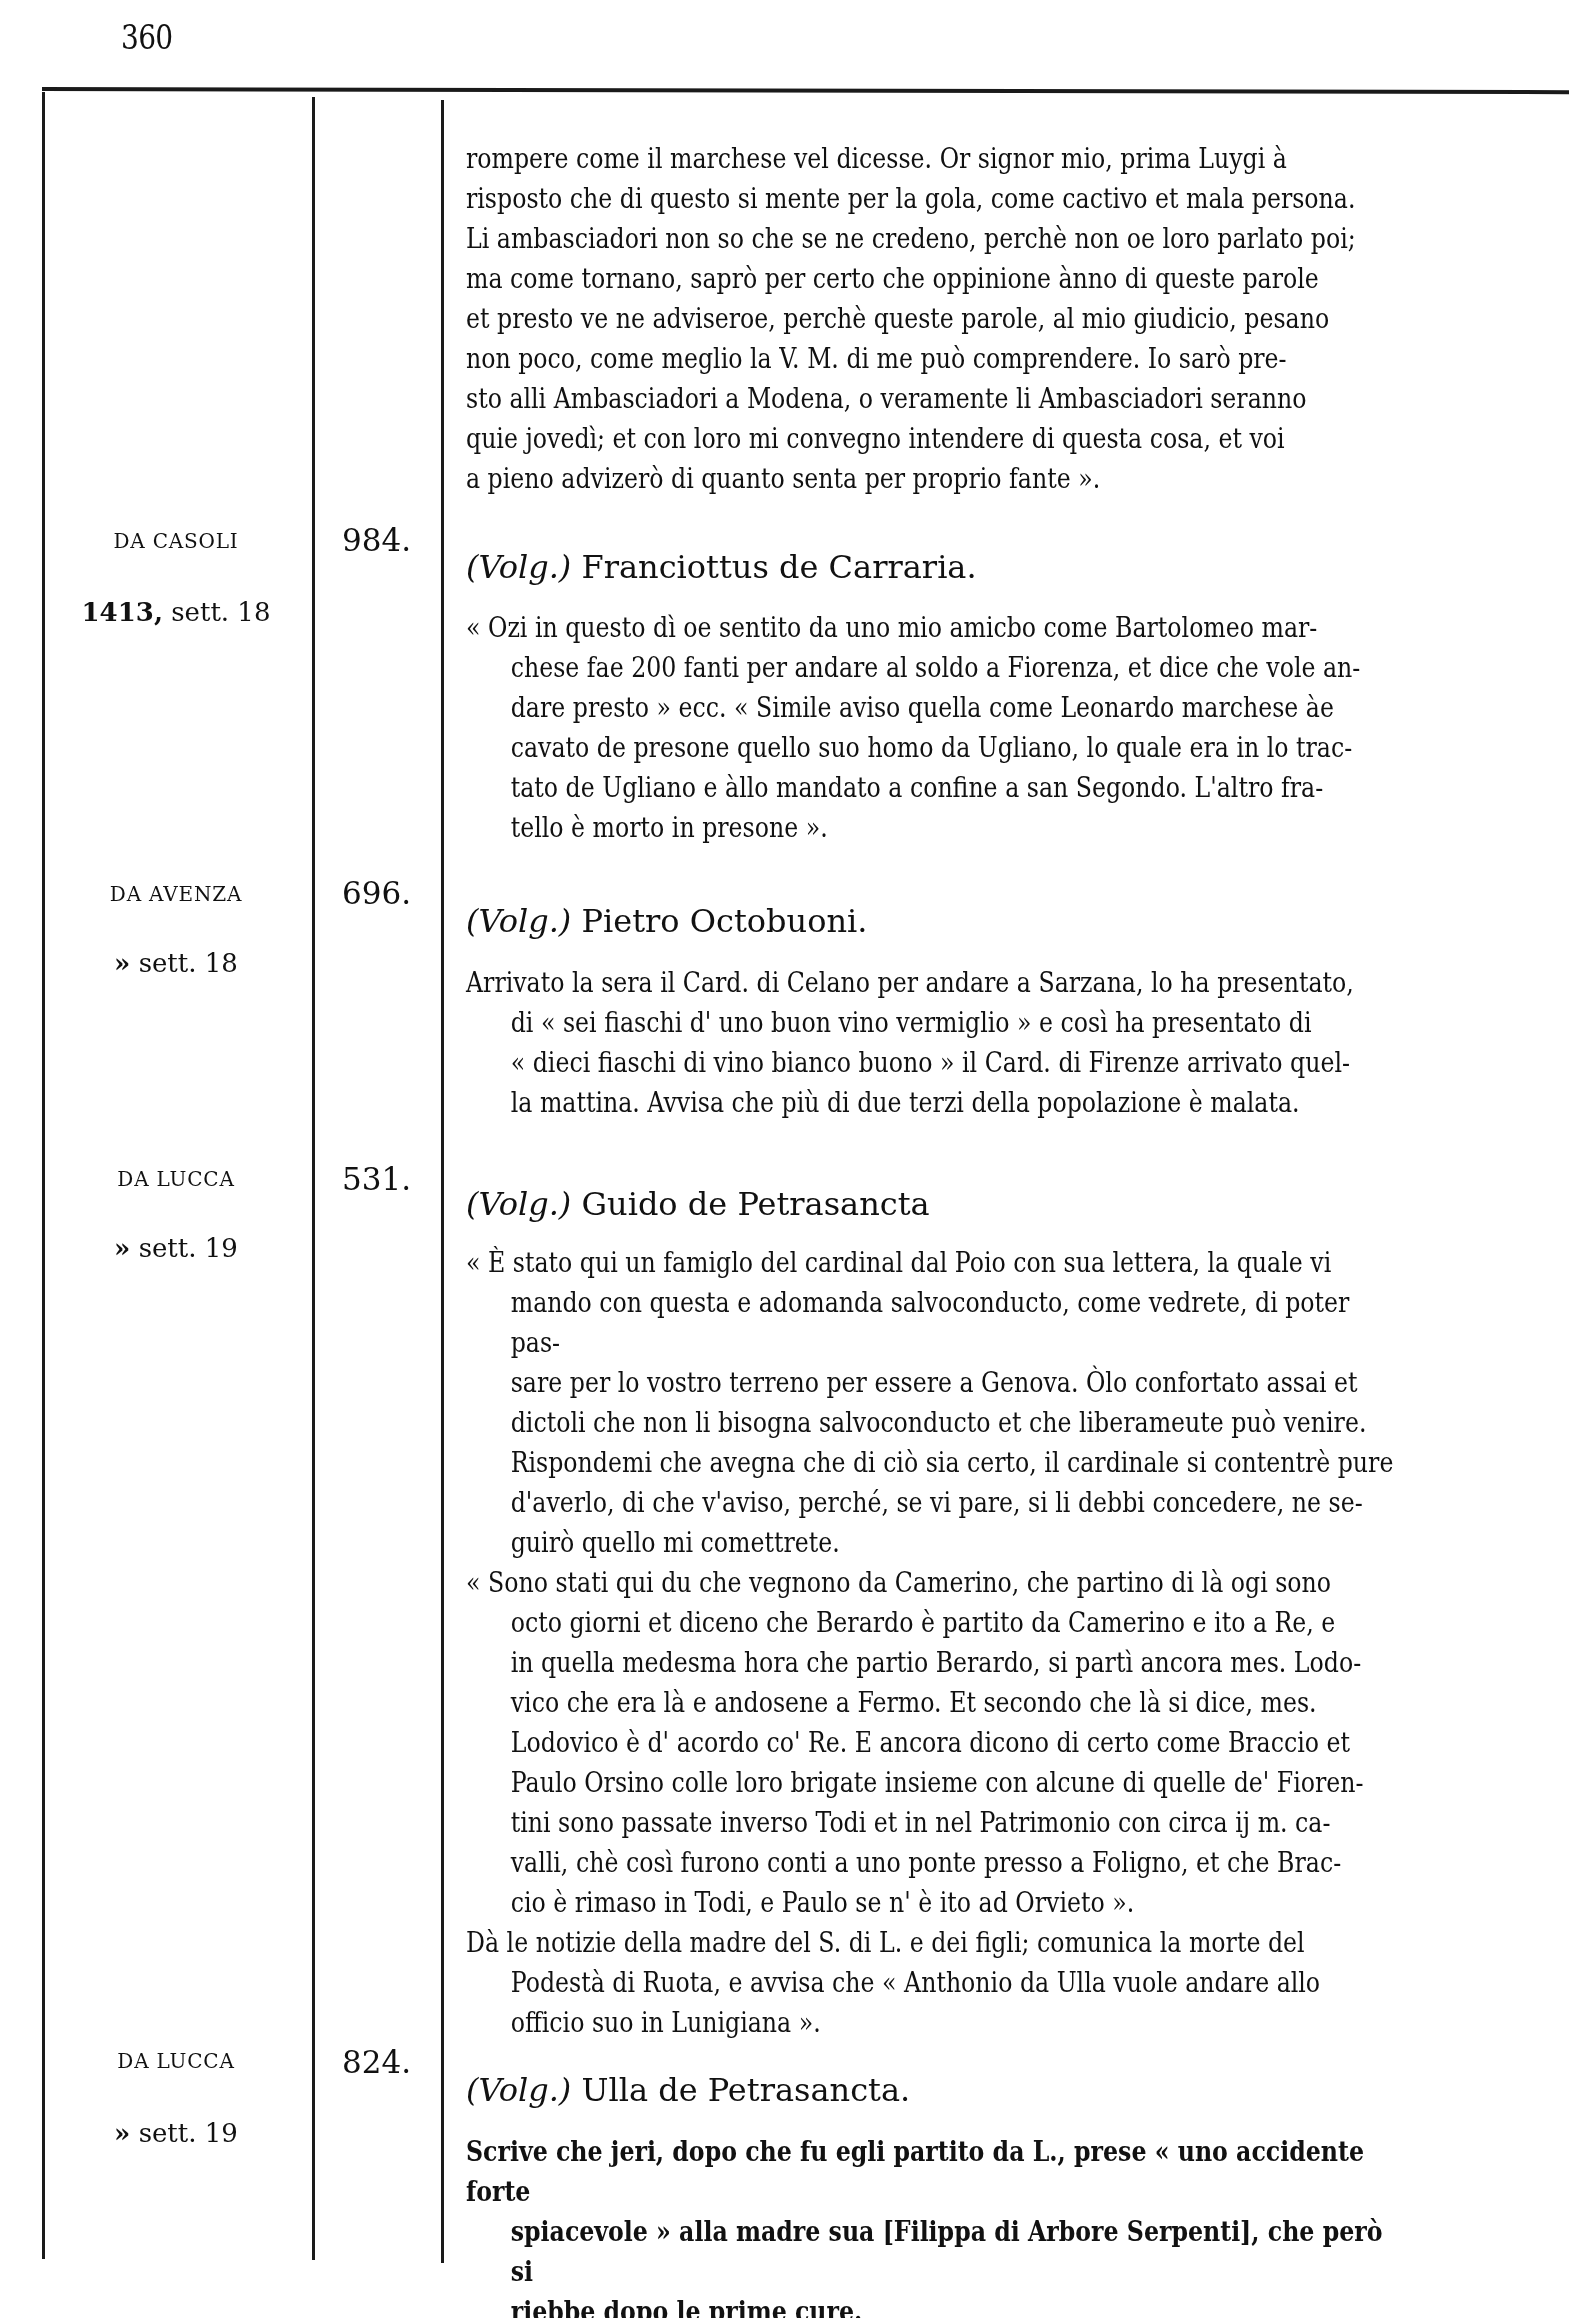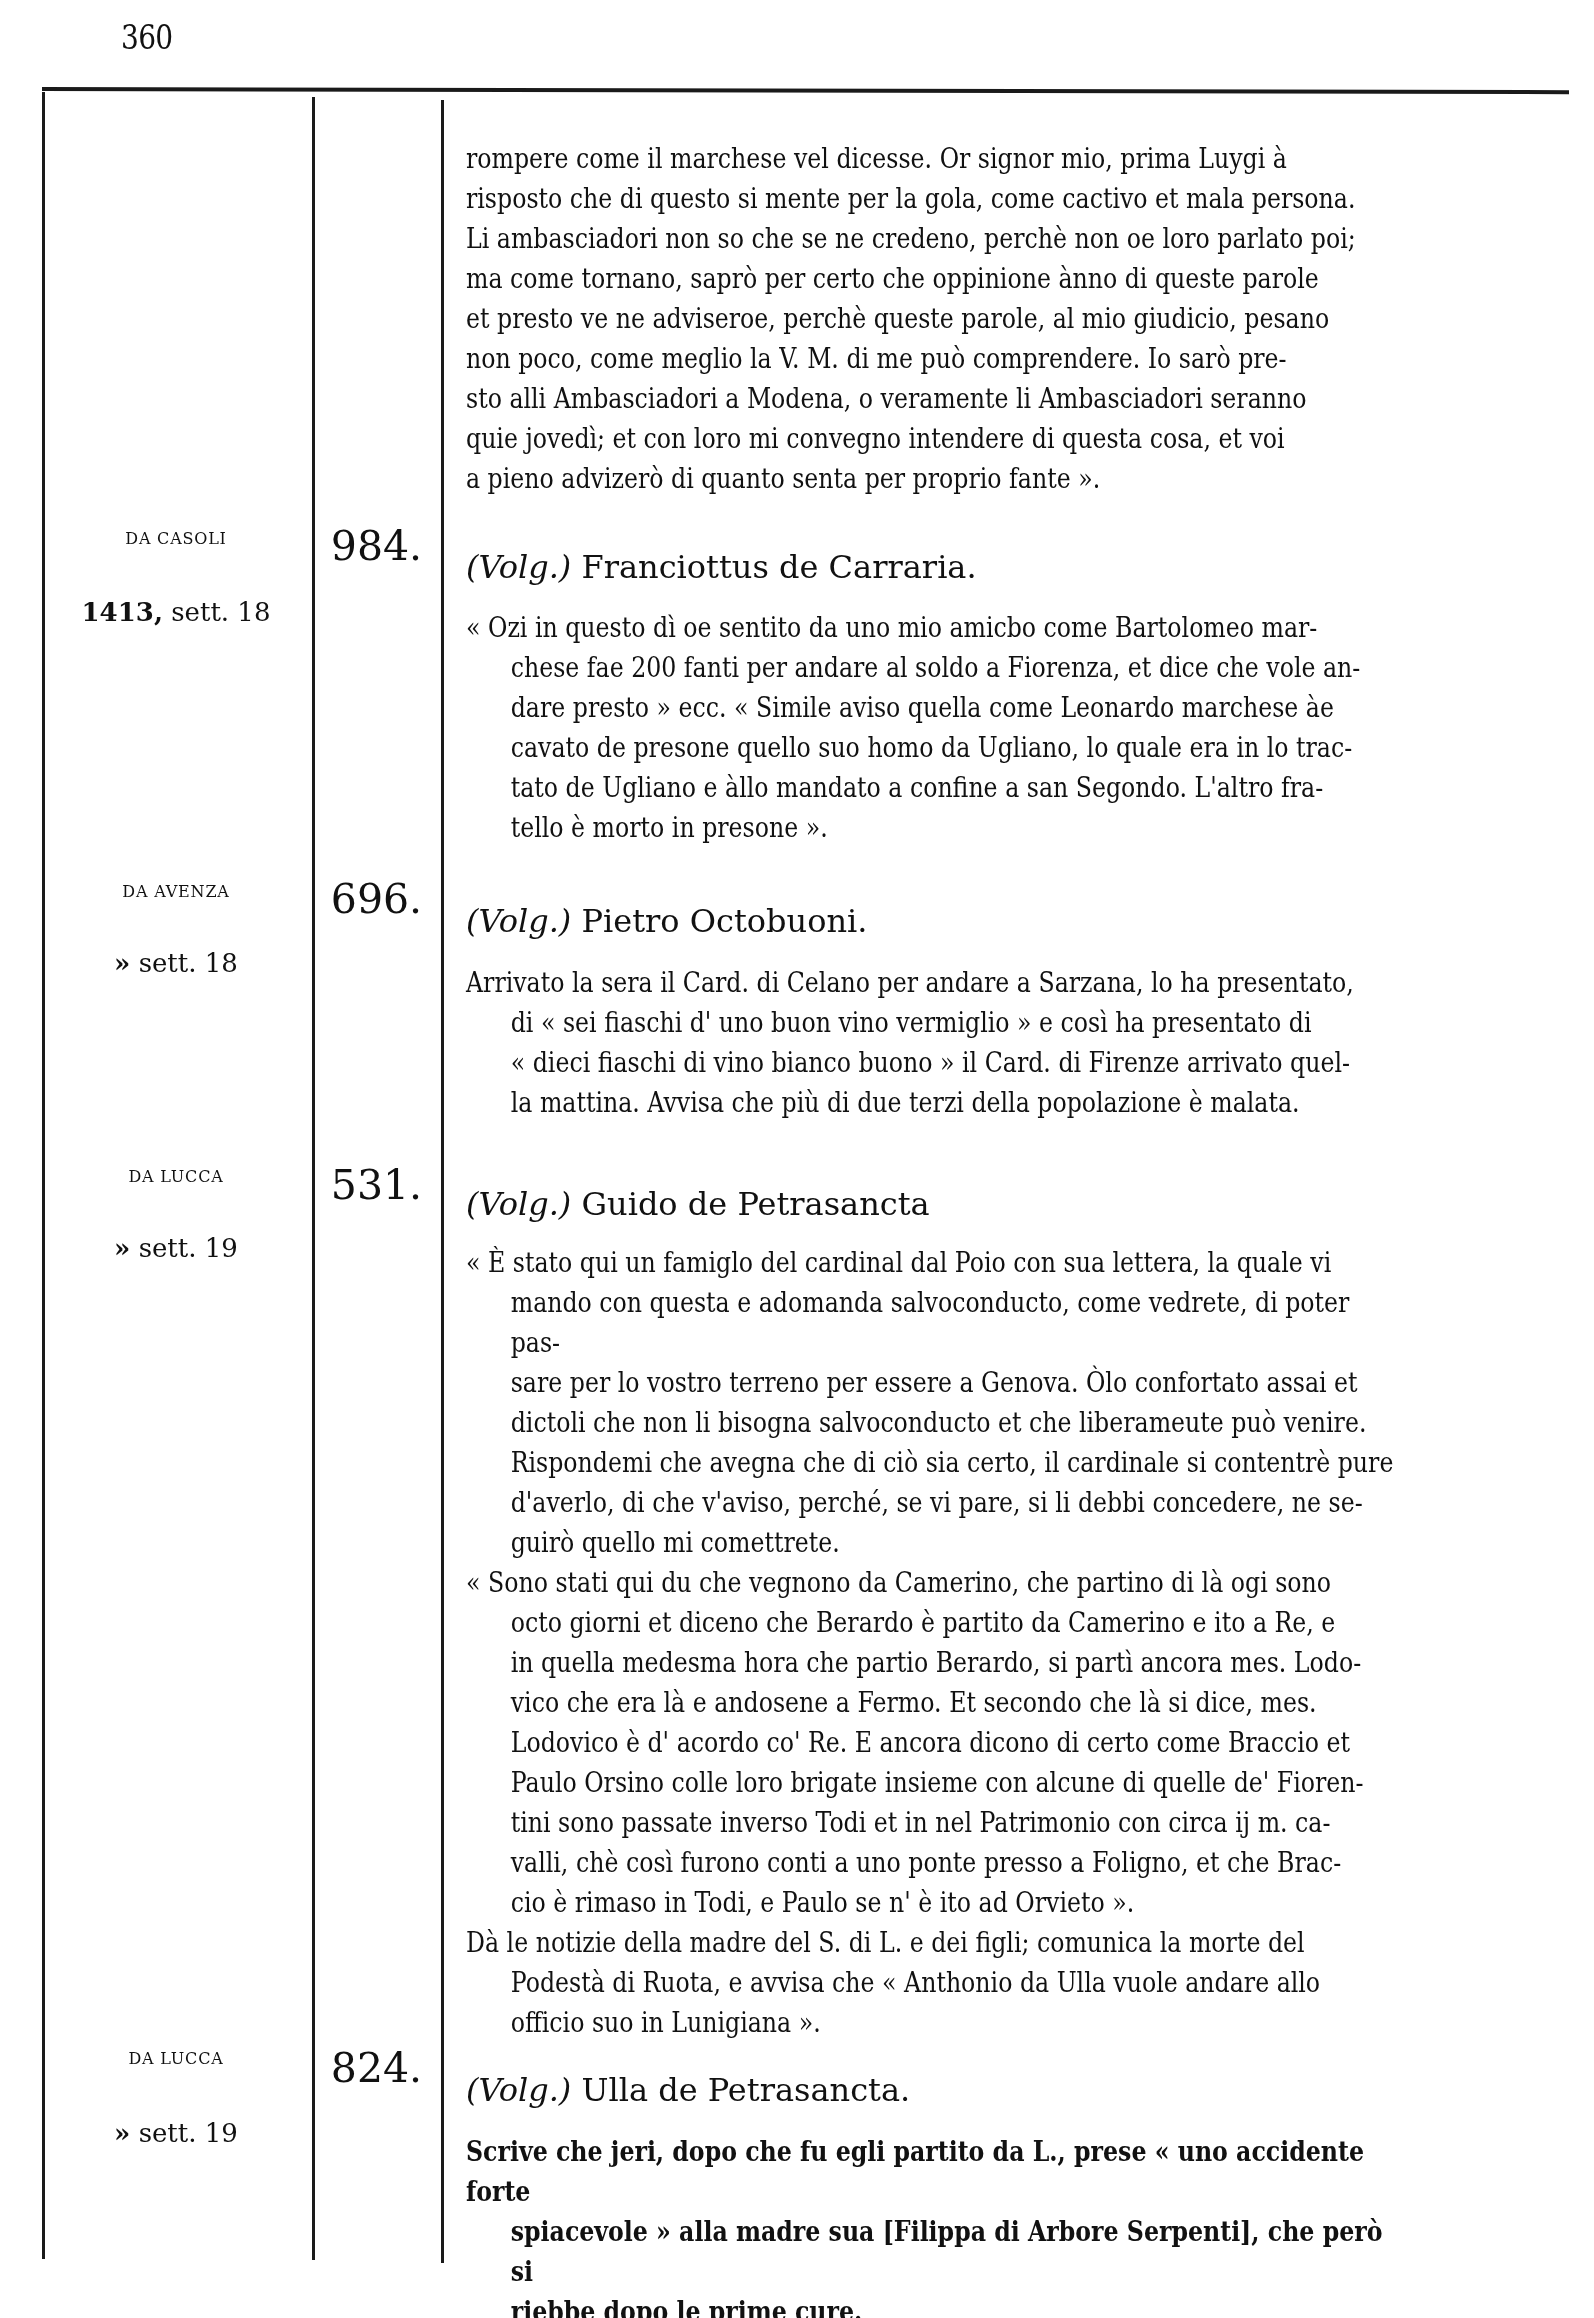--- a/index.html
+++ b/index.html
@@ -11,24 +11,24 @@
   .top-rule { position:absolute; left:42px; top:87px; width:1527px; height:4.2px; background:#1a1a1a; transform:rotate(0.12deg); transform-origin:left center; }
   .vline { position:absolute; width:2.5px; background:#1a1a1a; }
   .col-left { left:42px; top:92px; height:2167px; }
   .col-mid { left:312px; top:97px; height:2163px; }
   .col-right { left:441px; top:100px; height:2163px; }
 
   .text { position:absolute; left:466px; width:1090px; font-size:27.5px; line-height:40px;
           transform:scaleX(0.86); transform-origin:left top; }
   .text .cont { padding-left:52px; }
 
-  .place { position:absolute; left:43px; width:266px; text-align:center; font-size:16px; letter-spacing:0.8px; font-variant:small-caps; text-transform:uppercase; }
+  .place { position:absolute; left:43px; width:266px; text-align:center; font-size:20px; letter-spacing:0.8px; font-variant:small-caps; text-transform:uppercase; }
   .date  { position:absolute; left:43px; width:266px; text-align:center; font-size:26px; }
   .date b { font-weight:bold;text-align:center; }
-  .num   { position:absolute; left:314px; width:125px; text-align:center; font-size:41px; }
+  .num   { position:absolute; left:314px; width:125px; text-align:center; font-size:31px; }
   .head  { position:absolute; left:466px; font-size:32px;margin-top:16px; }
   .head i { font-style:italic; }
 </style>
 </head>
 <body>
 
 <div class="page-num">360</div>
 <div class="top-rule"></div>
 <div class="vline col-left"></div>
 <div class="vline col-mid"></div>

